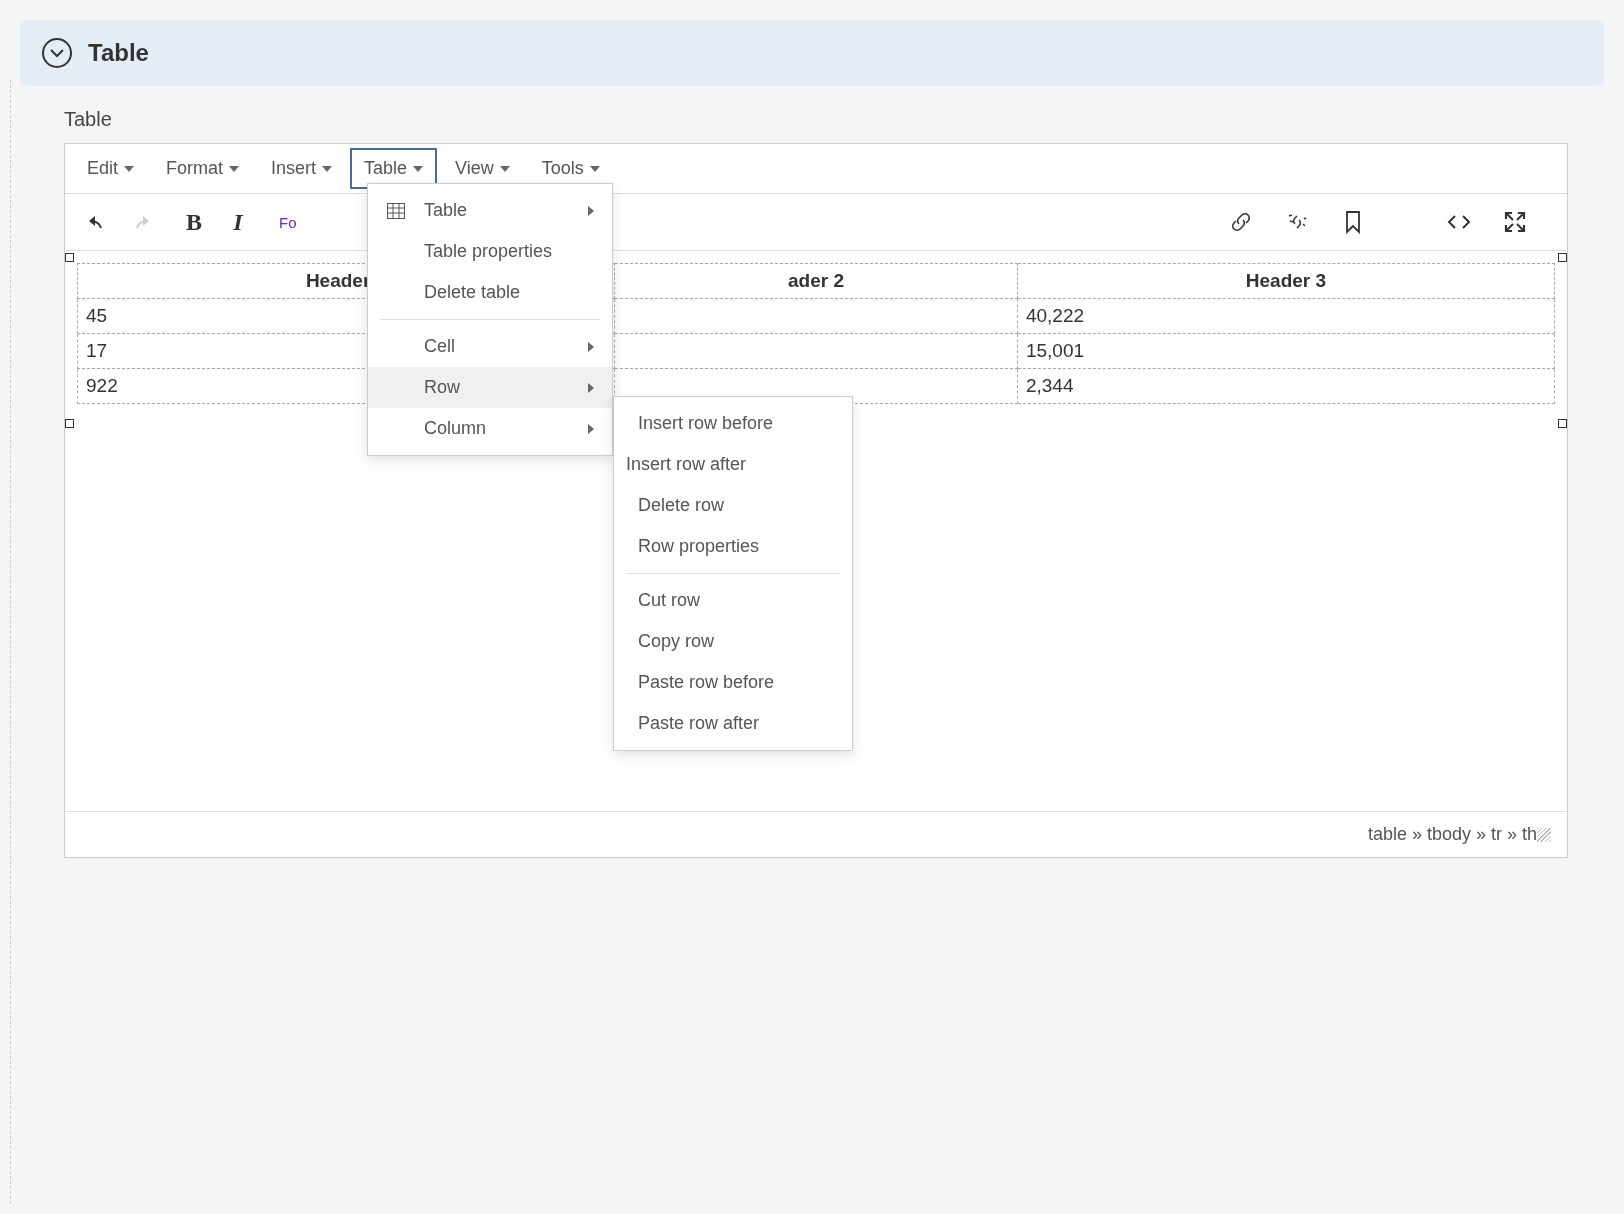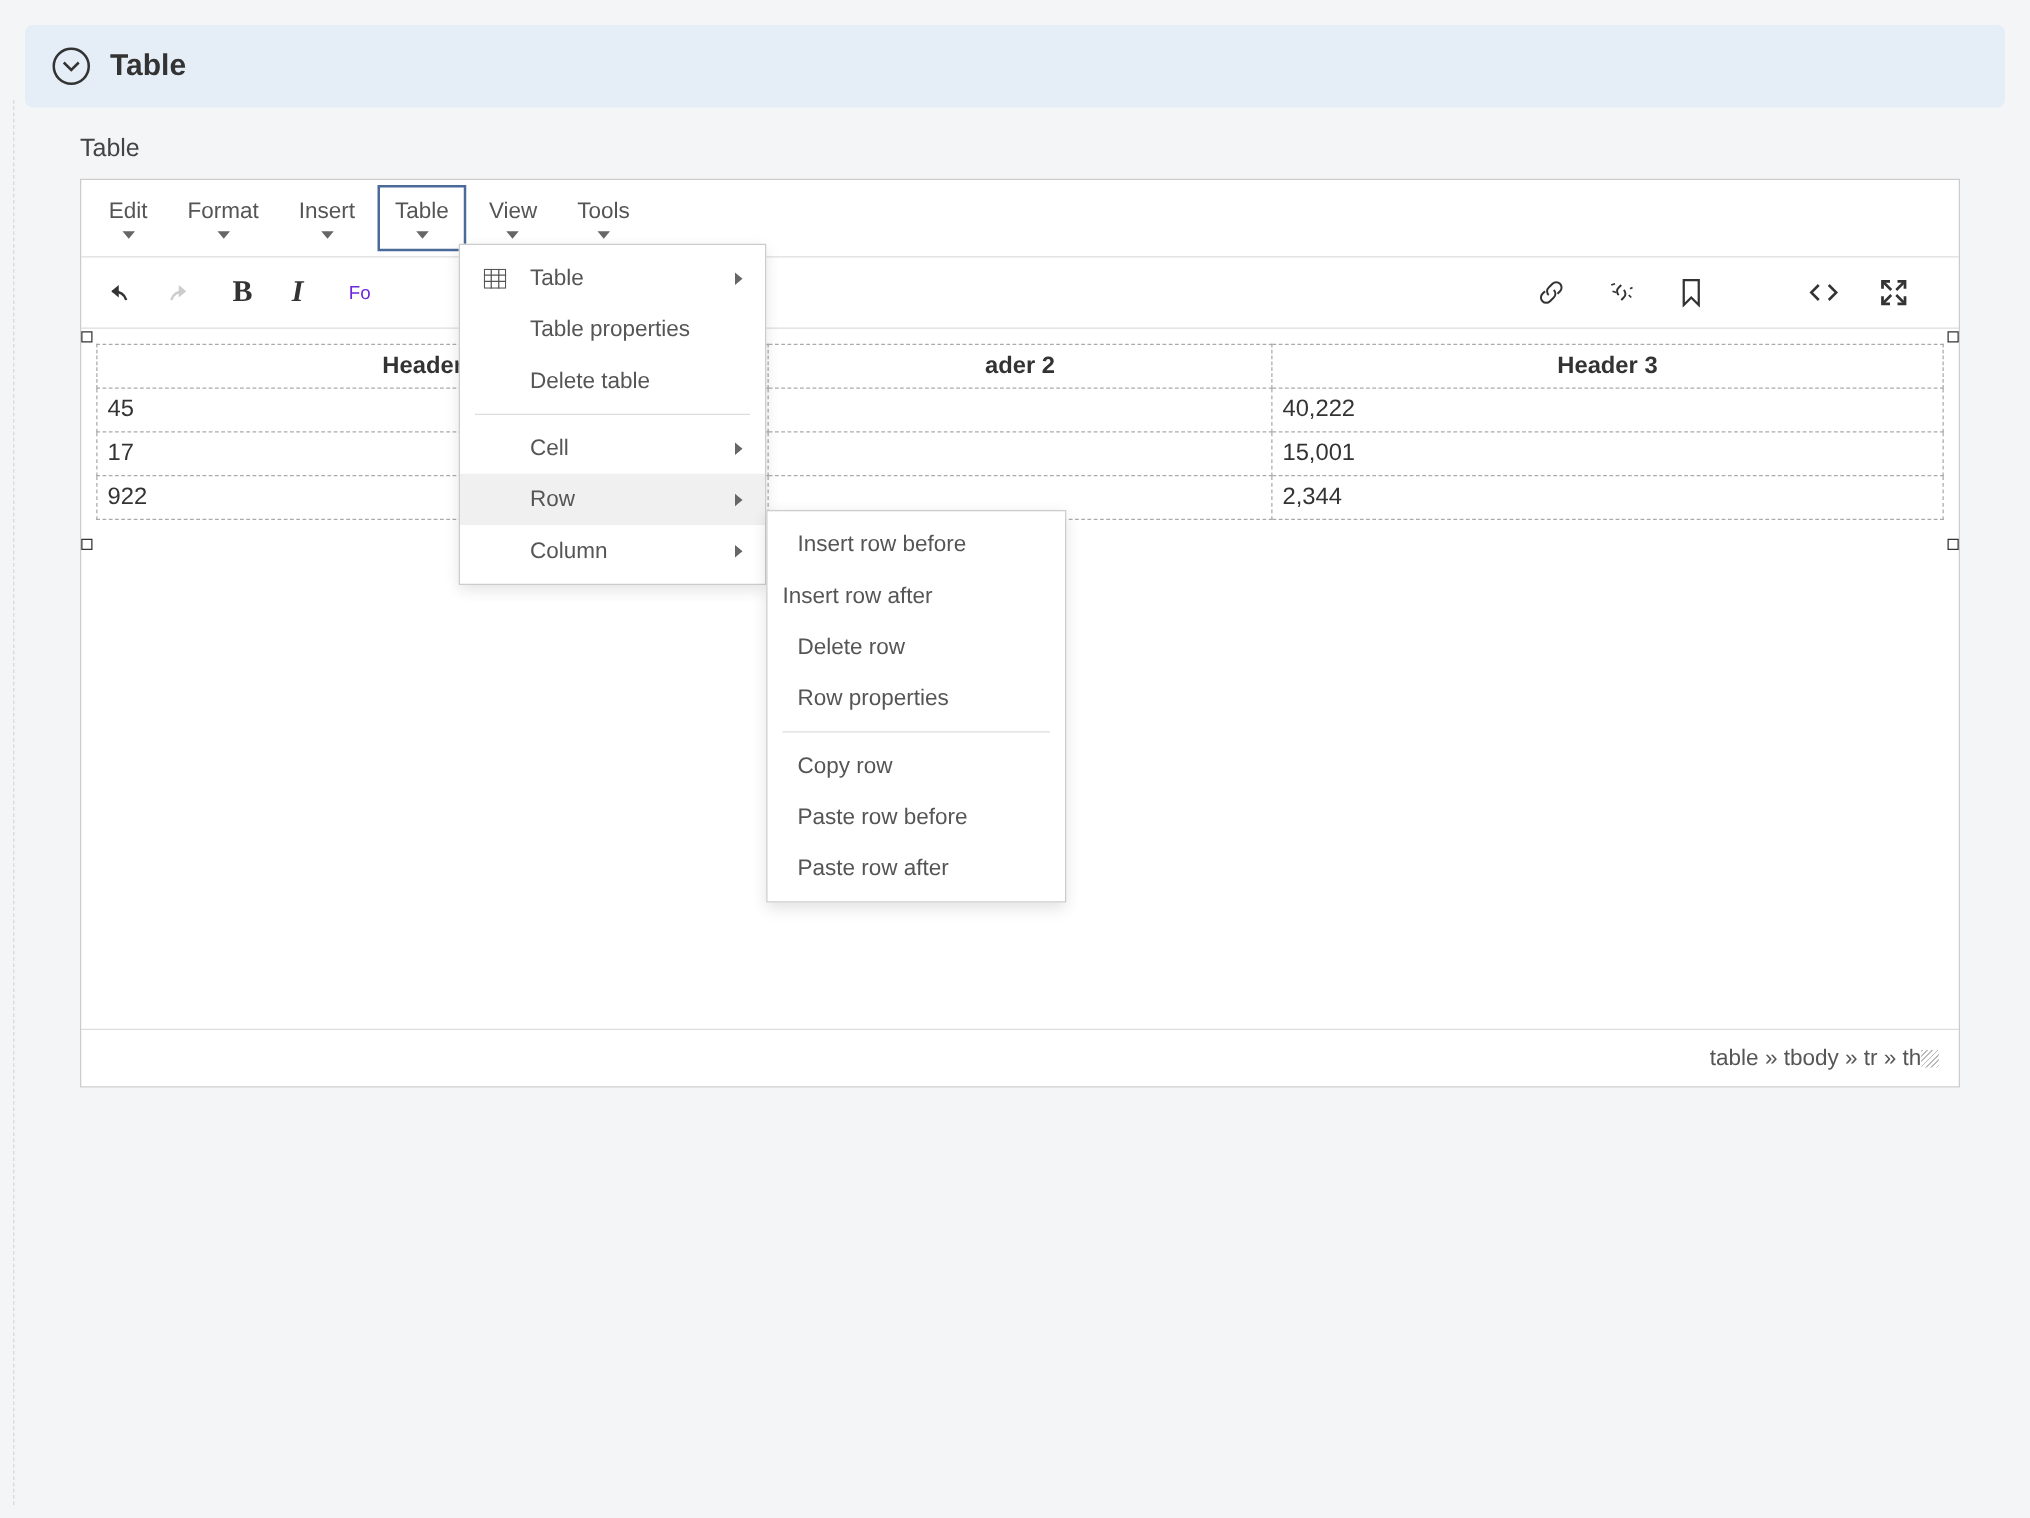--- a/index.html
+++ b/index.html
@@ -43,21 +43,20 @@
   font-size: 18px;
 }
 .menubar-item {
   padding: 8px 12px;
   color: #555;
   cursor: pointer;
   display: flex;
   align-items: center;
   gap: 6px;
   border: 2px solid transparent;
-  flex-direction: column;
 }
 .menubar-item.active {
   border: 2px solid #4a6a9a;
 }
 .caret-down {
   width: 0; height: 0;
   border-left: 5px solid transparent;
   border-right: 5px solid transparent;
   border-top: 6px solid #666;
 }
@@ -340,20 +339,23 @@
           <span>Insert row after</span>
         </div>
         <div class="dd-item" style="padding-left:24px;">
           <span>Delete row</span>
         </div>
         <div class="dd-item" style="padding-left:24px;">
           <span>Row properties</span>
         </div>
         <div class="dd-sep"></div>
         <div class="dd-item" style="padding-left:24px;">
+          <span>Cut row</span>
+        </div>
+        <div class="dd-item" style="padding-left:24px;">
           <span>Copy row</span>
         </div>
         <div class="dd-item" style="padding-left:24px;">
           <span>Paste row before</span>
         </div>
         <div class="dd-item" style="padding-left:24px;text-align:right;">
           <span>Paste row after</span>
         </div>
       </div>
     </div>

